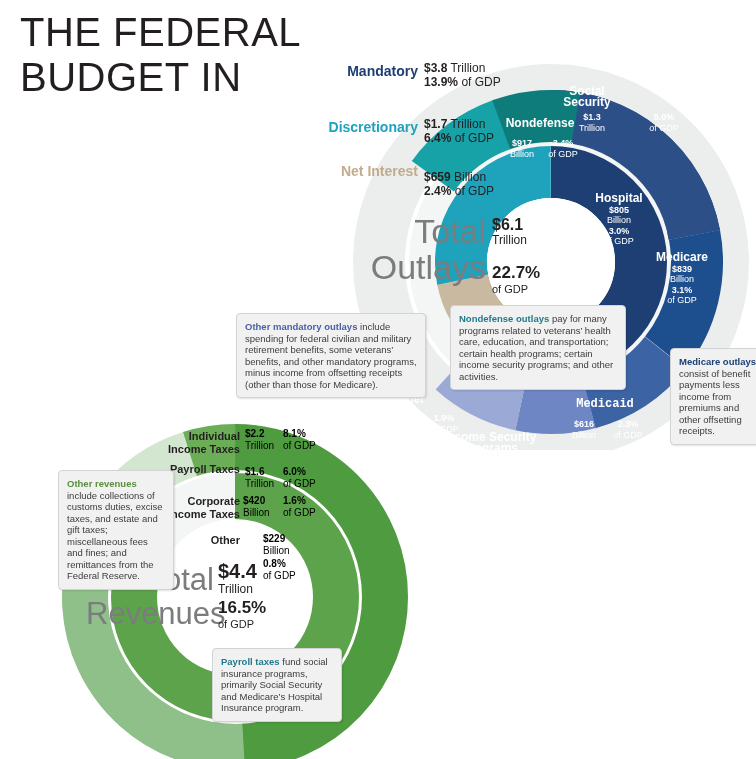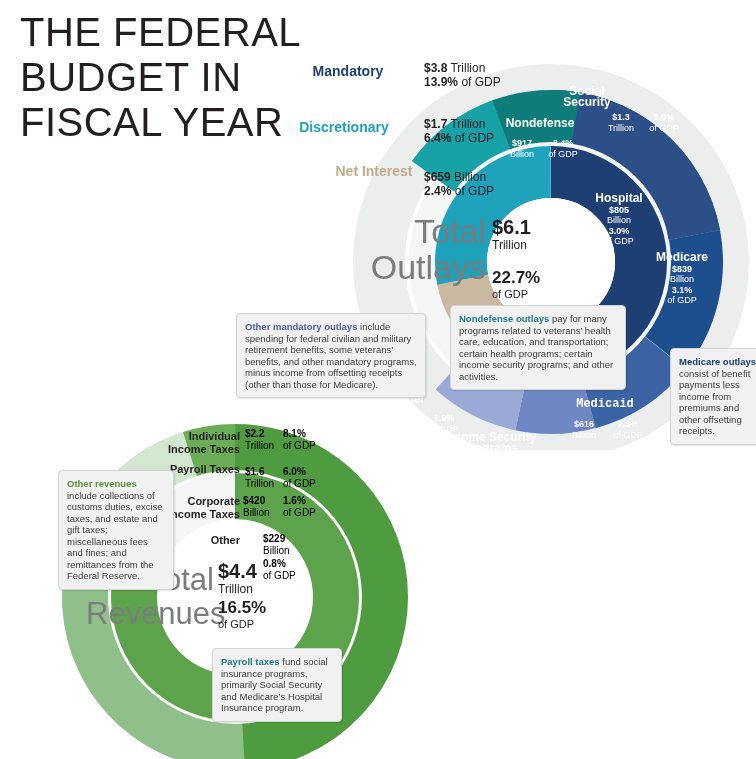--- a/index.html
+++ b/index.html
@@ -16,21 +16,21 @@
     font-size:40px;line-height:45px;letter-spacing:0.5px;
     color:#231f20;font-weight:400;
   }
   .title .l{display:block;}
   .title-year{
     position:absolute;left:20px;top:152px;
     font-size:40px;font-weight:700;color:#231f20;letter-spacing:0.5px;
   }
 
   
-  .leg{position:absolute;text-align:center;}
+  .leg{position:absolute;text-align:right;}
   .leg .name{font-weight:700;font-size:14px;}
   .leg-val{position:absolute;font-size:12px;line-height:14px;color:#231f20;}
   .leg-val .amt{font-weight:700;}
 
   
   .donut{position:absolute;}
   .center-text{position:absolute;text-align:left;}
 
   
   .callout{
@@ -56,21 +56,20 @@
   .rev-val .amt{font-weight:700;}
 </style>
 </head>
 <body>
 
 <div class="root">
 
   <div class="title">
     <span class="l">THE FEDERAL</span>
     <span class="l">BUDGET IN</span>
-    <span class="l">FISCAL YEAR</span>
   </div>
 
   <svg class="donut" style="left:346px;top:30px;" width="410" height="420" viewBox="0 0 410 420">
     <g transform="translate(205,232)">
 
       <circle r="172" fill="none" stroke="#eceded" stroke-width="52"></circle>
       <circle r="116" fill="none" stroke="#f4f5f5" stroke-width="52"></circle>
 
       <path d="M0,-172 A172,172 0 0,1 169.0,-32.1 L117.6,-22.3 A146,146 0 0,0 0,-146 Z" fill="#2c4f87" transform="scale(1)"></path>
 
@@ -107,21 +106,21 @@
 
       <circle r="64" fill="#ffffff"></circle>
     </g>
   </svg>
 
   <div class="center-text" style="left:366px;top:213px;width:120px;text-align:right;">
     <div style="font-size:34px;line-height:36px;color:#7b7c7e;">Total</div>
     <div style="font-size:34px;line-height:36px;color:#7b7c7e;">Outlays</div>
   </div>
   <div class="center-text" style="left:492px;top:216px;width:80px;">
-    <div style="font-size:20px;font-weight:700;color:#231f20;">$6.1</div>
+    <div style="font-size:16px;font-weight:700;color:#231f20;">$6.1</div>
     <div style="font-size:12px;color:#231f20;margin-top:-1px;">Trillion</div>
     <div style="font-size:17px;font-weight:700;color:#231f20;margin-top:16px;">22.7%</div>
     <div style="font-size:11px;color:#231f20;">of GDP</div>
   </div>
 
   <div class="leg" style="left:278px;top:62px;width:140px;">
     <span class="name" style="color:#1d3f73;">Mandatory</span>
   </div>
   <div class="leg-val" style="left:424px;top:61px;width:80px;">
     <span class="amt">$3.8</span>
@@ -146,21 +145,21 @@
   <div class="leg-val" style="left:424px;top:170px;width:80px;">
     <span class="amt">$659</span>
     <span>Billion</span><br>
     <span class="amt">2.4%</span>
     <span>of GDP</span>
   </div>
 
   <div class="slice-lbl" style="left:548px;top:86px;width:78px;">
     <span class="nm">Social Security</span>
   </div>
-  <div class="slice-lbl" style="left:589px;top:112px;width:64px;color:#ffffff;">
+  <div class="slice-lbl" style="left:560px;top:112px;width:64px;color:#ffffff;">
     <span class="v">$1.3</span>
     <span class="g">Trillion</span>
   </div>
   <div class="slice-lbl" style="left:638px;top:112px;width:52px;color:#ffffff;">
     <span class="v">5.0%</span>
     <span class="g">of GDP</span>
   </div>
 
   <div class="slice-lbl" style="left:648px;top:252px;width:68px;">
     <span class="nm">Medicare</span>

